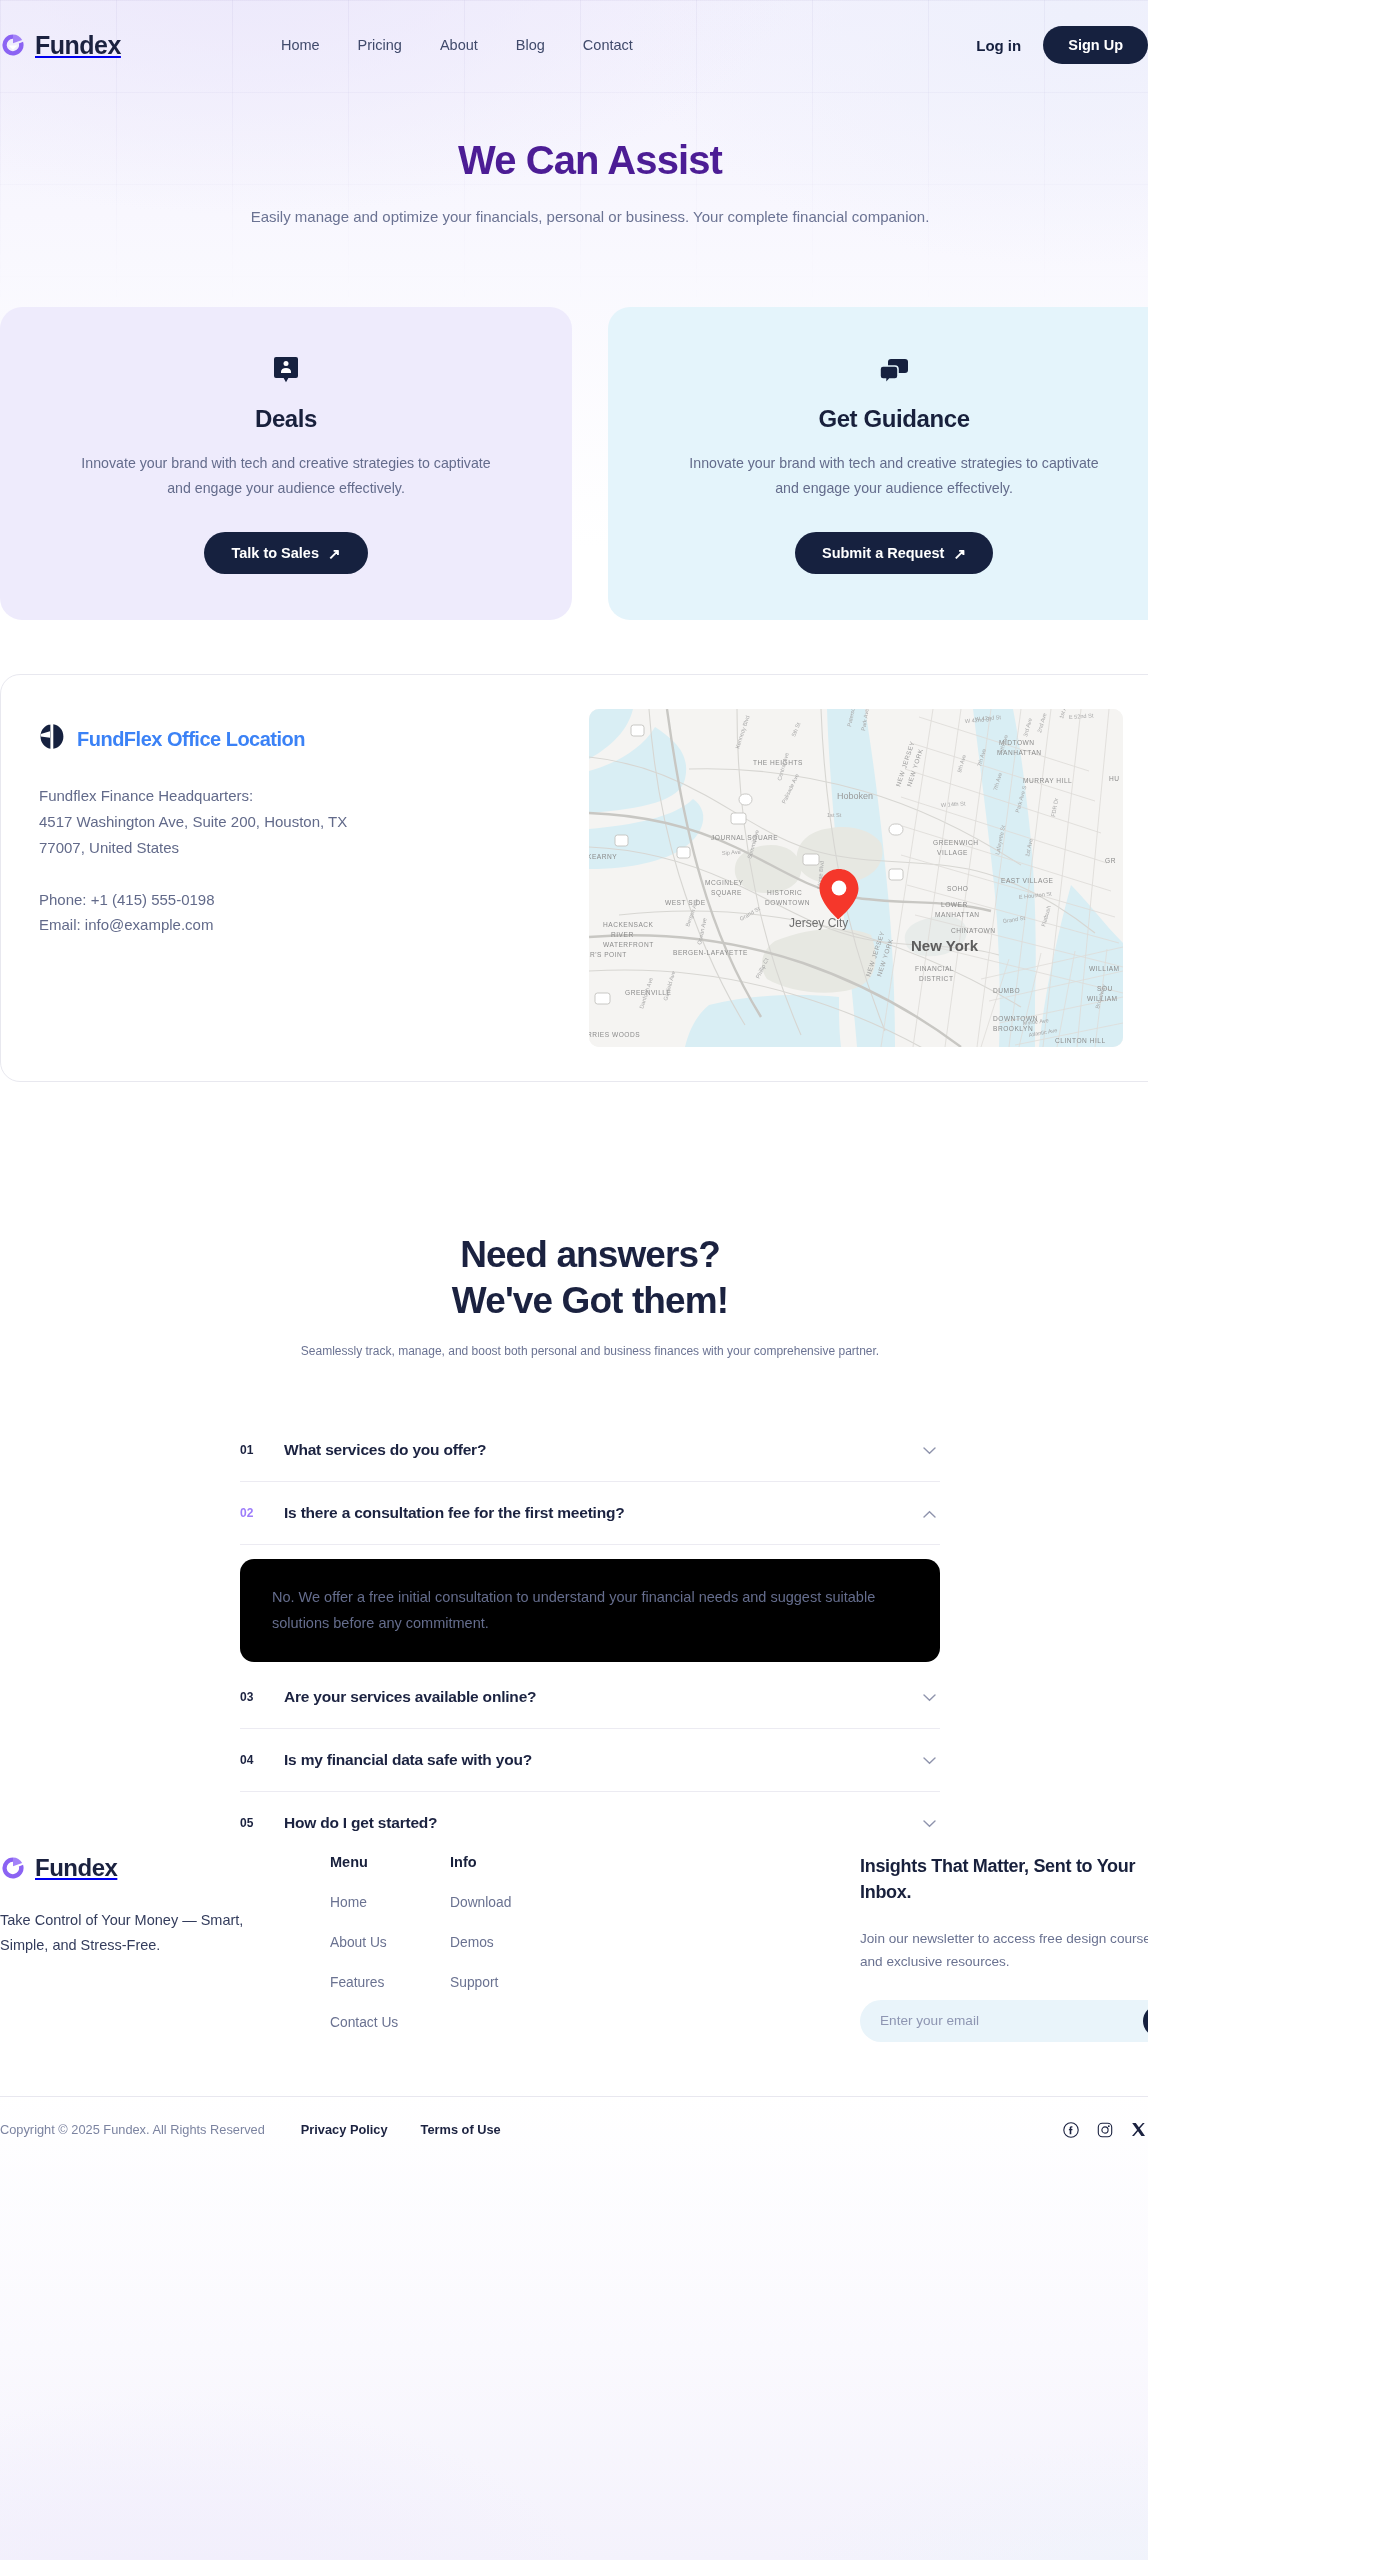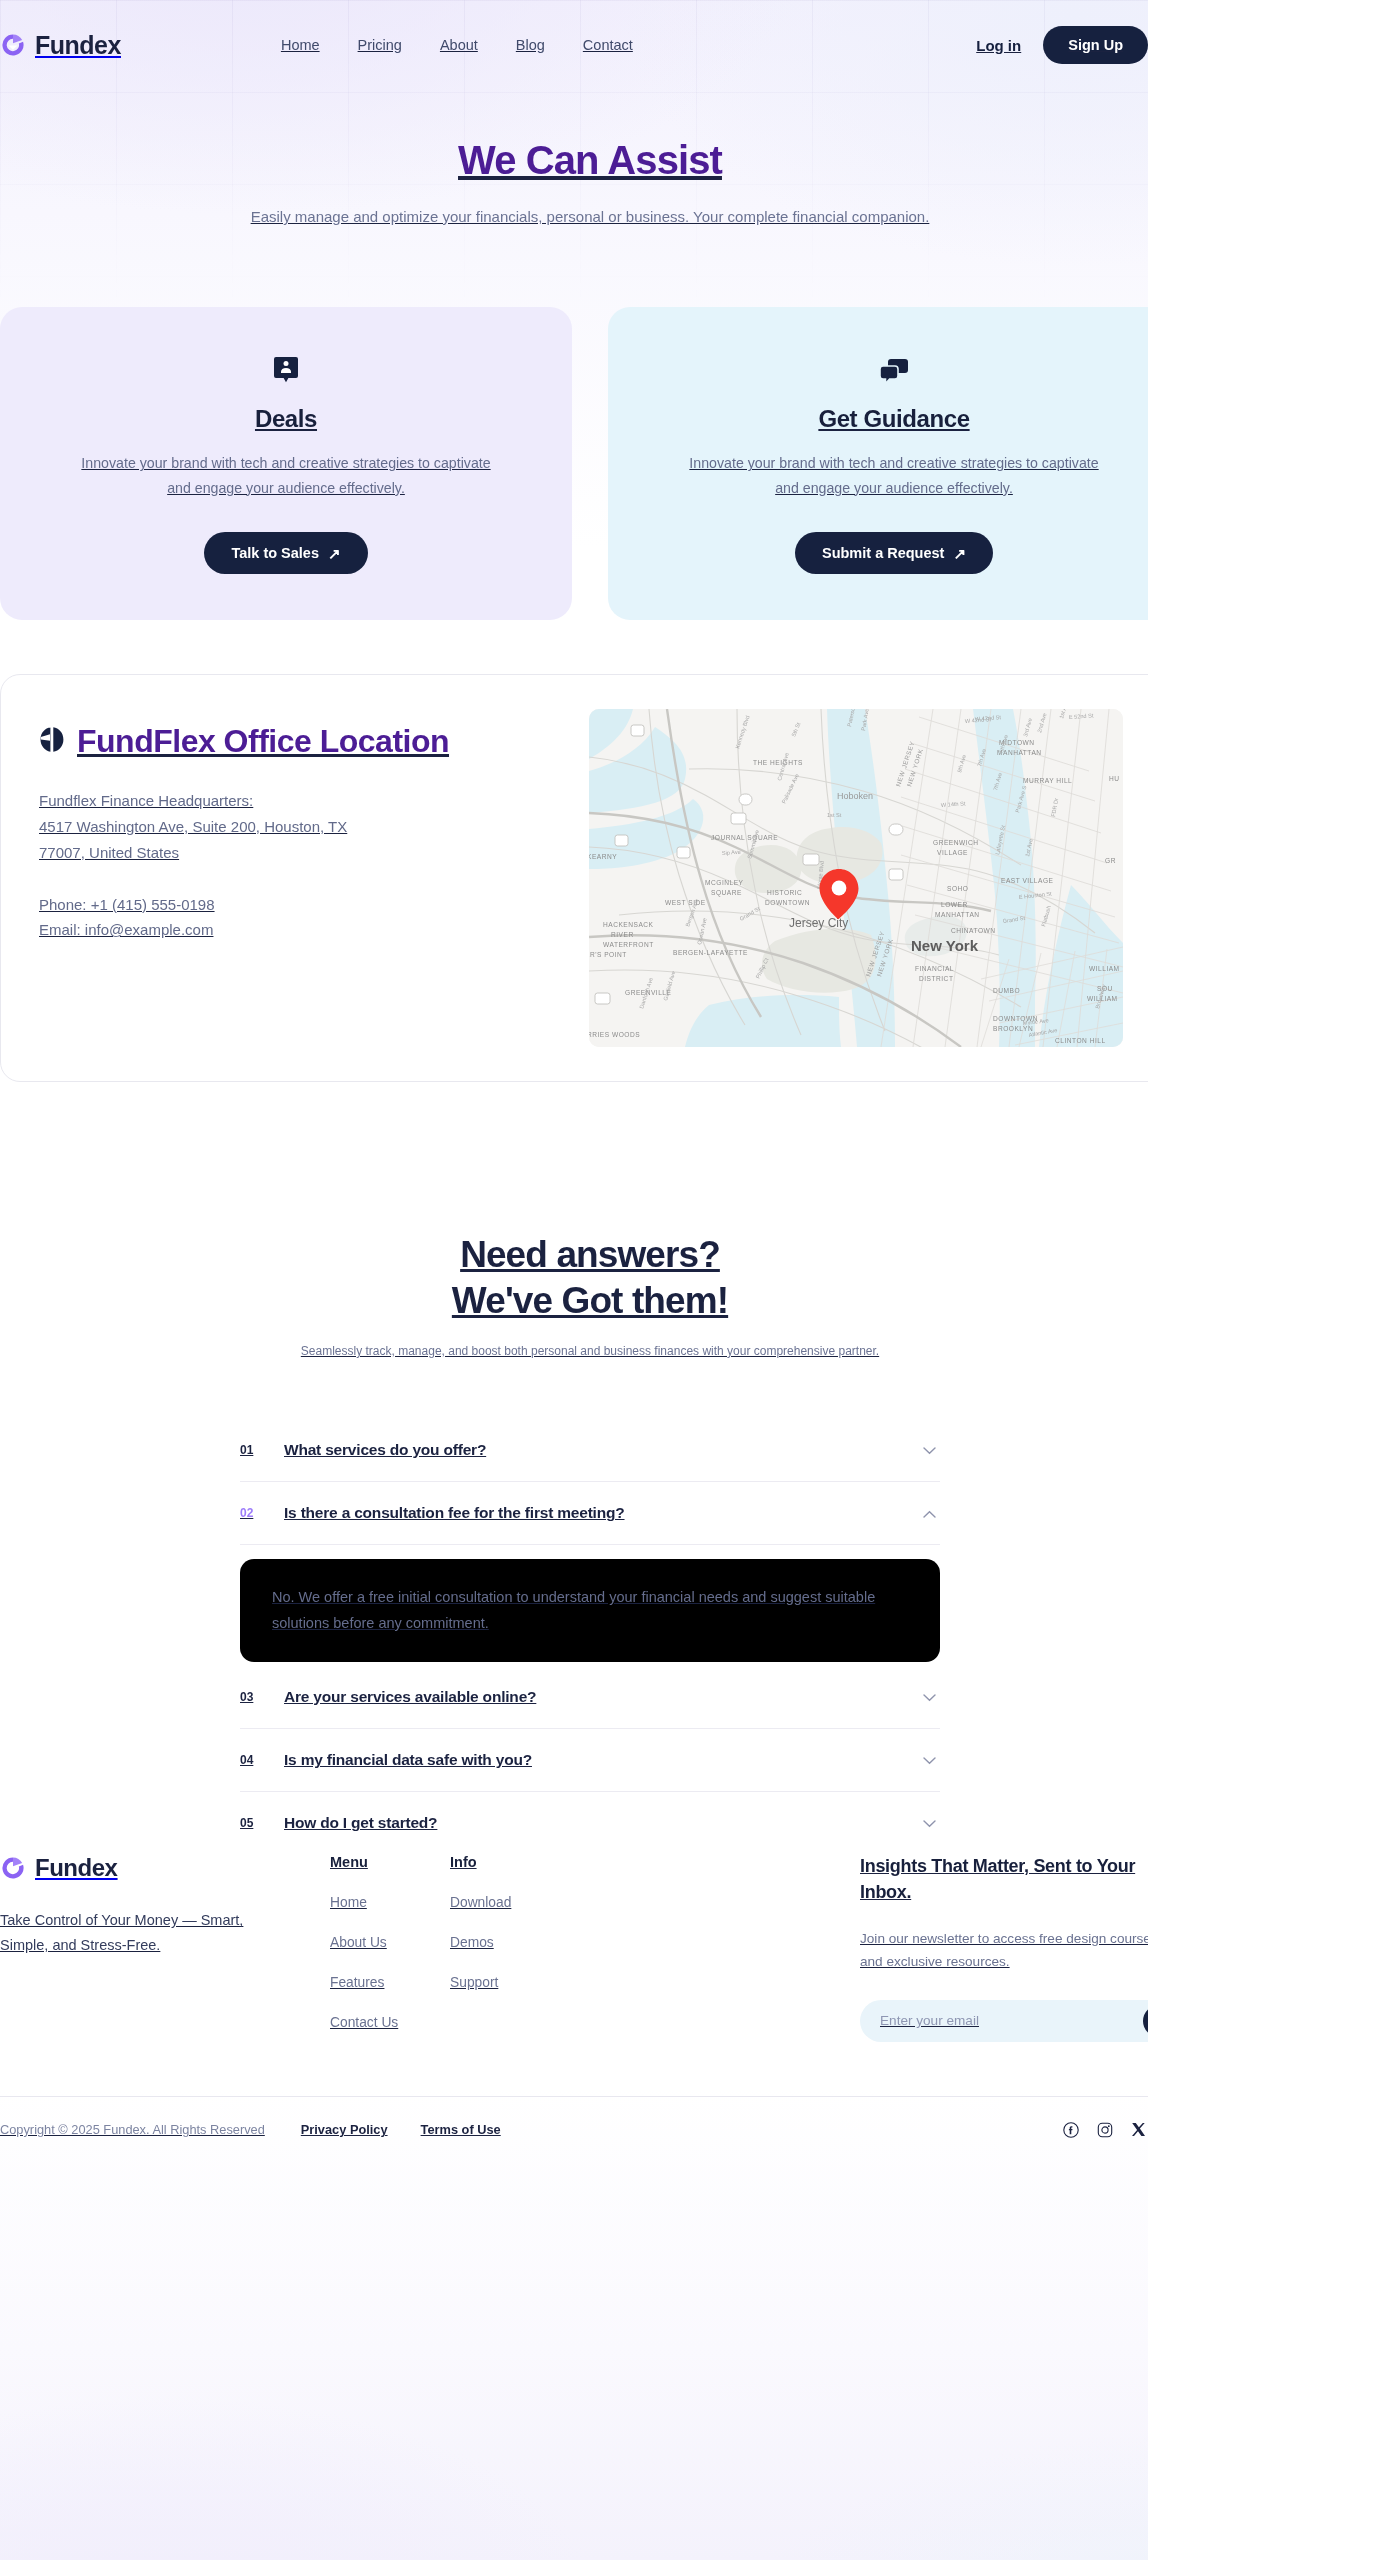--- a/index.html
+++ b/index.html
@@ -3,21 +3,21 @@
 <meta charset="utf-8">
 <style>
   * { margin:0; padding:0; box-sizing:border-box; }
   html,body { width:1380px; }
   body{
     font-family:"Liberation Sans", sans-serif;
     background:#ffffff;
     color:#1b2240;
     -webkit-font-smoothing:antialiased;
   }
-  .page{ width:1148px; min-height:2560px; position:relative; overflow:hidden;text-decoration:underline; }
+  .page{ width:1148px; min-height:2560px; position:relative; overflow:hidden; }
 
   
   .hero-bg{
     position:absolute; top:0; left:0; width:1380px; height:760px;
     background:
       radial-gradient(900px 420px at 18% -6%, #ece8fb 0%, rgba(236,232,251,0) 62%),
       radial-gradient(760px 420px at 78% 2%, #eef0fc 0%, rgba(238,240,252,0) 60%),
       linear-gradient(180deg,#f3f1fd 0%, #f8f7fe 28%, #ffffff 72%);
     z-index:0;
   }
@@ -79,21 +79,21 @@
   }
   .arrow-ne{ font-size:15px; line-height:1; }
 
   
   .office{
     margin-top:54px; border:1px solid #e8e8ef; border-radius:20px; background:#fff;
     padding:34px 38px; display:flex; align-items:flex-start; gap:30px;
   }
   .office-left{ width:520px; padding-top:14px; }
   .office-title{ display:flex; align-items:center; gap:12px; }
-  .office-title h3{ font-size:32px; font-weight:700; letter-spacing:-.5px; color:#4c1d95; }
+  .office-title h3{ font-size:20px; font-weight:700; letter-spacing:-.5px; color:#3b82f6; }
   .office-addr{ margin-top:28px; font-size:15px; line-height:1.72; color:#626a8a; }
   .office-contact{ margin-top:26px; font-size:15px; line-height:1.72; color:#626a8a; }
 
   
   .map{
     width:534px; height:338px; border-radius:10px; overflow:hidden; position:relative;
     background:#f4f3f1; flex:none;
   }
   .map svg{ display:block; }
 

